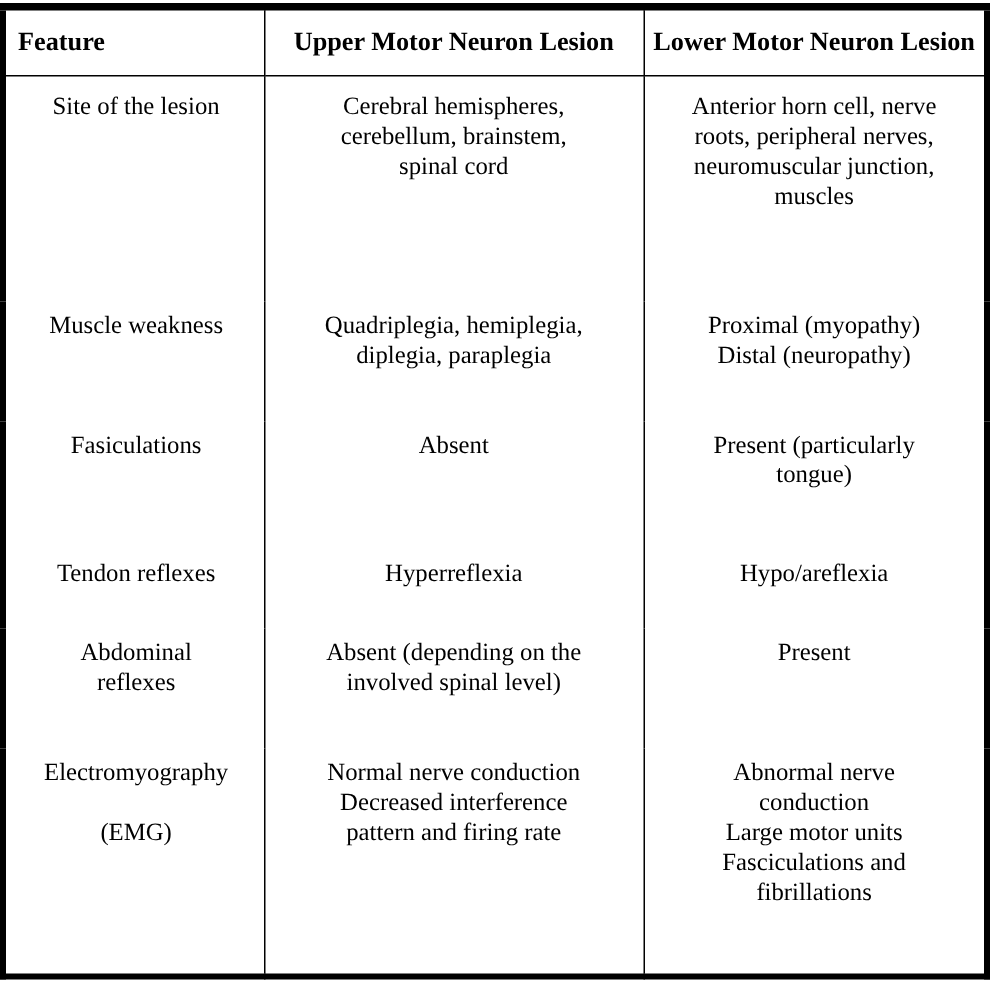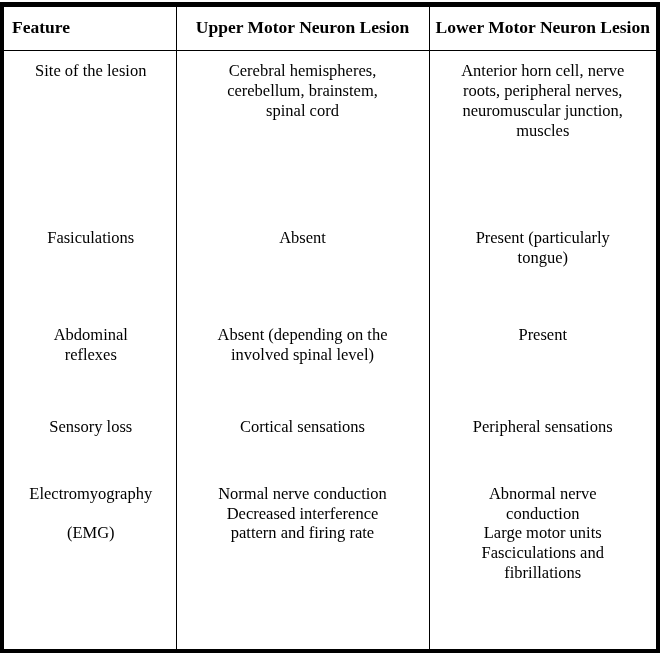--- a/index.html
+++ b/index.html
@@ -125,43 +125,50 @@
         <td class="cell-feature">Site of the lesion</td>
         <td class="cell-value">Cerebral hemispheres,
 cerebellum, brainstem,
 spinal cord</td>
         <td class="cell-value">Anterior horn cell, nerve
 roots, peripheral nerves,
 neuromuscular junction,
 muscles</td>
       </tr>
 
+      <tr class="row-weakness">
+        <td class="cell-feature">Muscle weakness</td>
+        <td class="cell-value">Quadriplegia, hemiplegia,
+diplegia, paraplegia</td>
+        <td class="cell-value">Proximal (myopathy)
+Distal (neuropathy)</td>
+      </tr>
 
 
       <tr class="row-fasic">
         <td class="cell-feature">Fasiculations</td>
         <td class="cell-value">Absent</td>
         <td class="cell-value">Present (particularly
 tongue)</td>
       </tr>
 
+      <tr class="row-tendon">
+        <td class="cell-feature">Tendon reflexes</td>
+        <td class="cell-value">Hyperreflexia</td>
+        <td class="cell-value">Hypo/areflexia</td>
+      </tr>
 
       <tr class="row-abdominal">
         <td class="cell-feature">Abdominal
 reflexes</td>
         <td class="cell-value">Absent (depending on the
 involved spinal level)</td>
         <td class="cell-value">Present</td>
       </tr>
 
-      <tr class="row-sensory">
-        <td class="cell-feature">Sensory loss</td>
-        <td class="cell-value">Cortical sensations</td>
-        <td class="cell-value">Peripheral sensations</td>
-      </tr>
 
       <tr class="row-emg">
         <td class="cell-feature">Electromyography
 
 (EMG)</td>
         <td class="cell-value">Normal nerve conduction
 Decreased interference
 pattern and firing rate</td>
         <td class="cell-value">Abnormal nerve
 conduction

